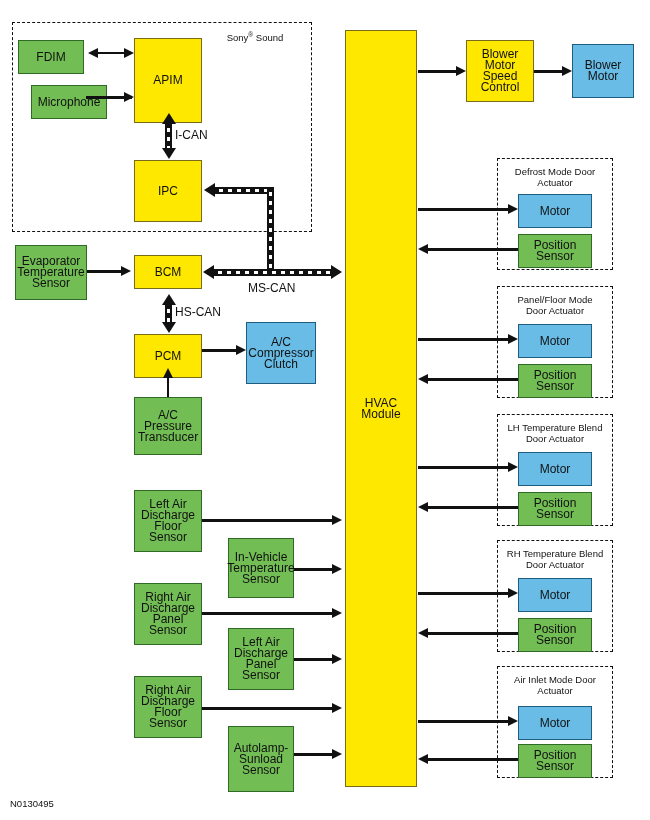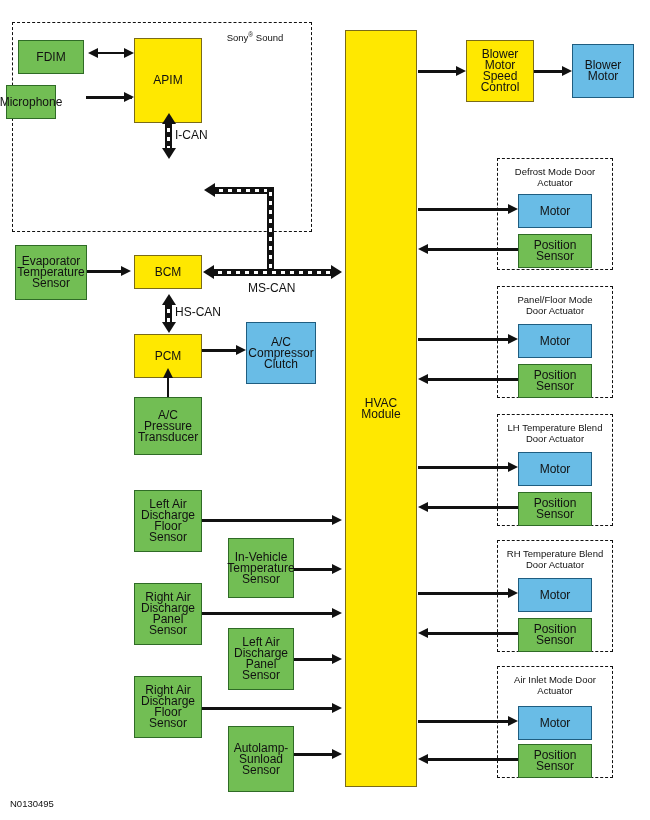--- a/index.html
+++ b/index.html
@@ -50,31 +50,32 @@
   <div class="grouplabel" style="left:205px;top:29px;width:100px;">
     <span>Sony</span><span class="sup">®</span><span> Sound</span>
   </div>
 
   <div class="box green" style="left:18px;top:40px;width:66px;height:25px;">FDIM</div>
 
   <div class="head left" style="left:88px;top:47.5px;"></div>
   <div class="arrow h" style="left:96px;top:51.5px;width:36px;"></div>
   <div class="head right" style="left:124px;top:47.5px;"></div>
 
-  <div class="box green" style="left:6px;top:85px;width:50px;height:25px;">Microphone</div>
+  <div class="box green" style="left:31px;top:85px;width:76px;height:25px;">Microphone</div>
   <div class="arrow h" style="left:86px;top:96px;width:46px;"></div>
   <div class="head right" style="left:124px;top:91.8px;"></div>
 
   <div class="box yellow" style="left:134px;top:38px;width:68px;height:85px;">APIM</div>
 
   <div class="bushead up" style="left:161.5px;top:113px;"></div>
   <div class="bus v" style="left:164.5px;top:123px;height:26px;"></div>
   <div class="bushead down" style="left:161.5px;top:148px;"></div>
   <div class="netlabel" style="left:175px;top:128px;">I-CAN</div>
 
+  <div class="box yellow" style="left:134px;top:160px;width:68px;height:62px;">IPC</div>
 
   <div class="bushead left" style="left:204px;top:183px;"></div>
   <div class="bus h" style="left:214px;top:186.5px;width:60px;"></div>
 
   <div class="bus v" style="left:267px;top:186.5px;height:86px;"></div>
 
   <div class="bushead left" style="left:203px;top:265px;"></div>
   <div class="bus h" style="left:213px;top:268.5px;width:118px;"></div>
   <div class="bushead right" style="left:331px;top:265px;"></div>
   <div class="netlabel" style="left:248px;top:281px;">MS-CAN</div>

